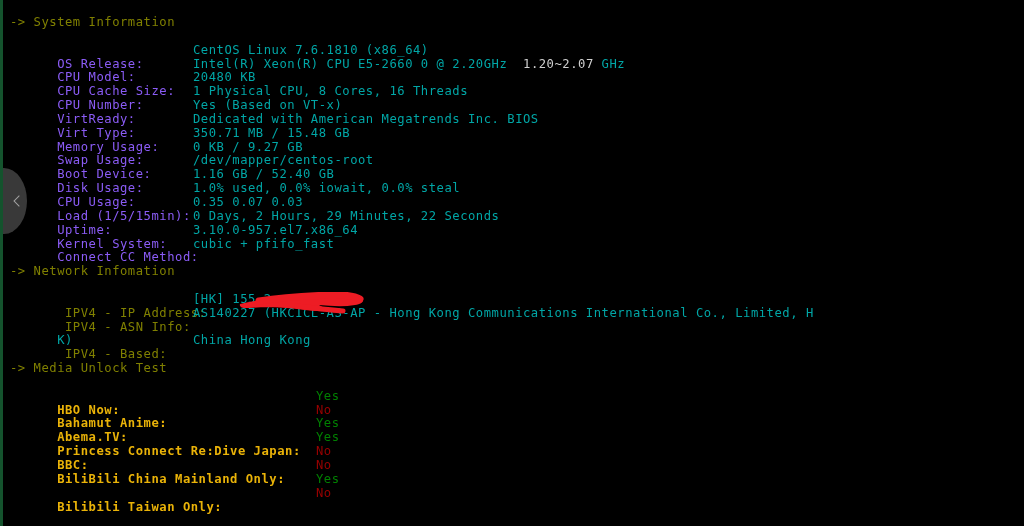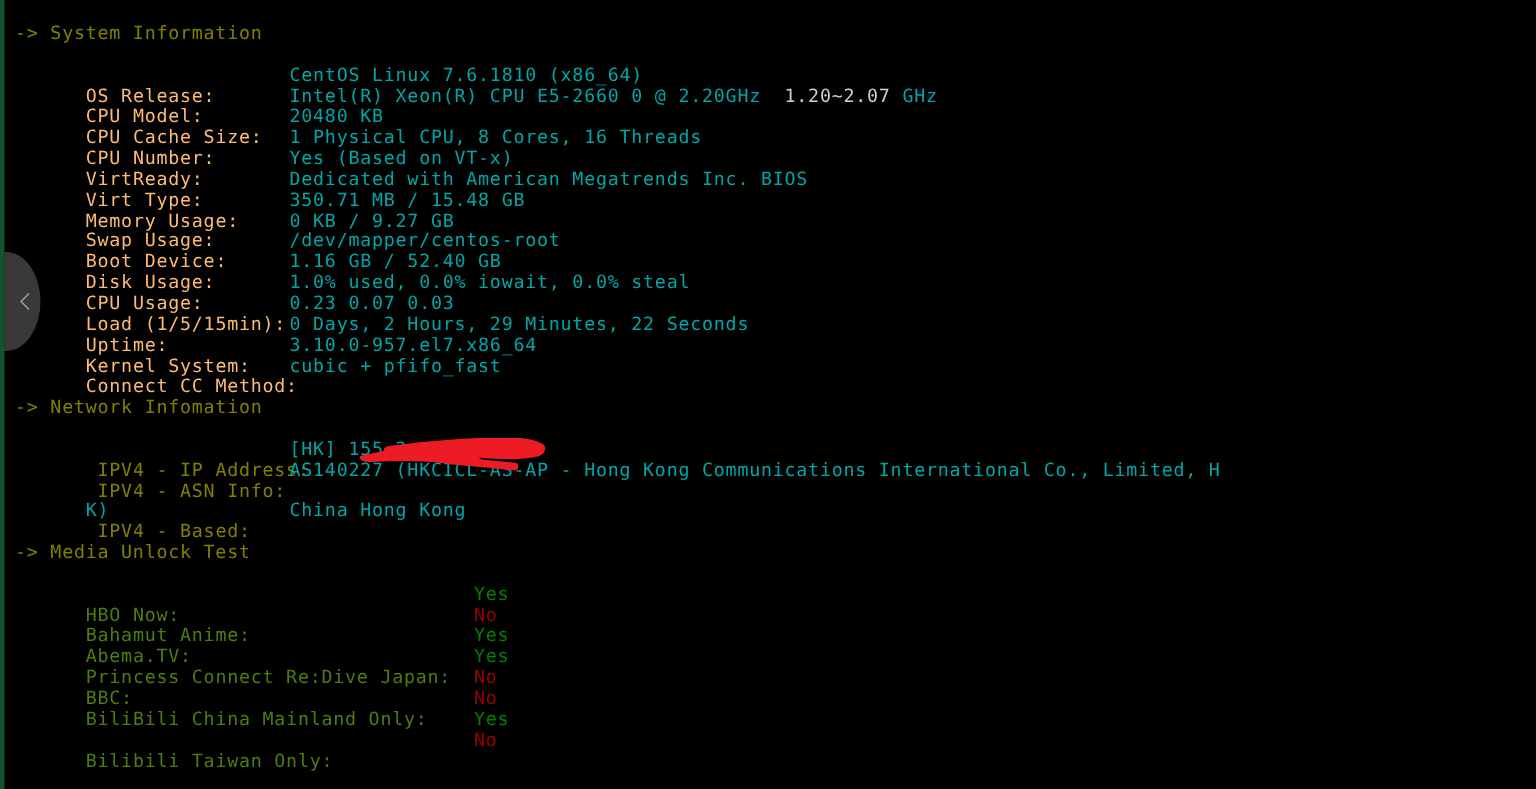--- a/index.html
+++ b/index.html
@@ -51,30 +51,31 @@
   .row {
     position: relative;
     height: 13.85px;
     line-height: 13.85px;
     white-space: pre;
     font-size: 12.2px;
     letter-spacing: 0.52px;
   }
 
   .label-sys {
-    color: #fdba74;
+    color: #8b5cf6;
     display: inline-block;
   }
   .label-net {
     color: #808000;
     display: inline-block;
   }
   .label-media {
-    color: #4d7c0f;
+    color: #eab308;
     display: inline-block;
+    font-weight: bold;
   }
 
   .val {
     color: #00a6a6;
     white-space: pre;
   }
   .val-white {
     color: #d0d0d0;
     white-space: pre;
   }
@@ -204,21 +205,21 @@
       <span class="col-val val">1.16 GB / 52.40 GB</span>
     </div>
 
     <div class="row">
       <span class="label-sys">CPU Usage:</span>
       <span class="col-val val">1.0% used, 0.0% iowait, 0.0% steal</span>
     </div>
 
     <div class="row">
       <span class="label-sys">Load (1/5/15min):</span>
-      <span class="col-val val">0.23 0.07 0.03</span>
+      <span class="col-val val">0.35 0.07 0.03</span>
     </div>
 
     <div class="row">
       <span class="label-sys">Uptime:</span>
       <span class="col-val val">0 Days, 2 Hours, 29 Minutes, 22 Seconds</span>
     </div>
 
     <div class="row">
       <span class="label-sys">Kernel System:</span>
       <span class="col-val val">3.10.0-957.el7.x86_64</span>

